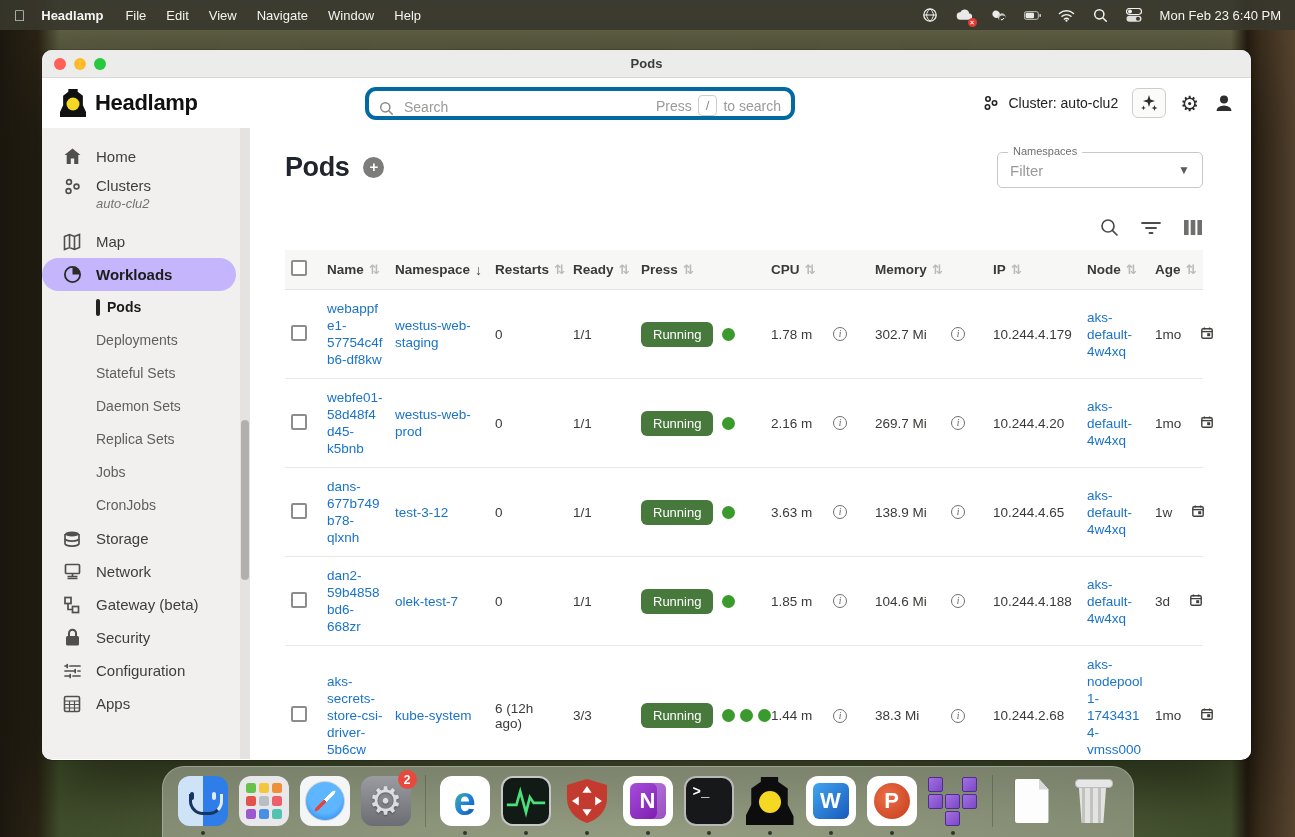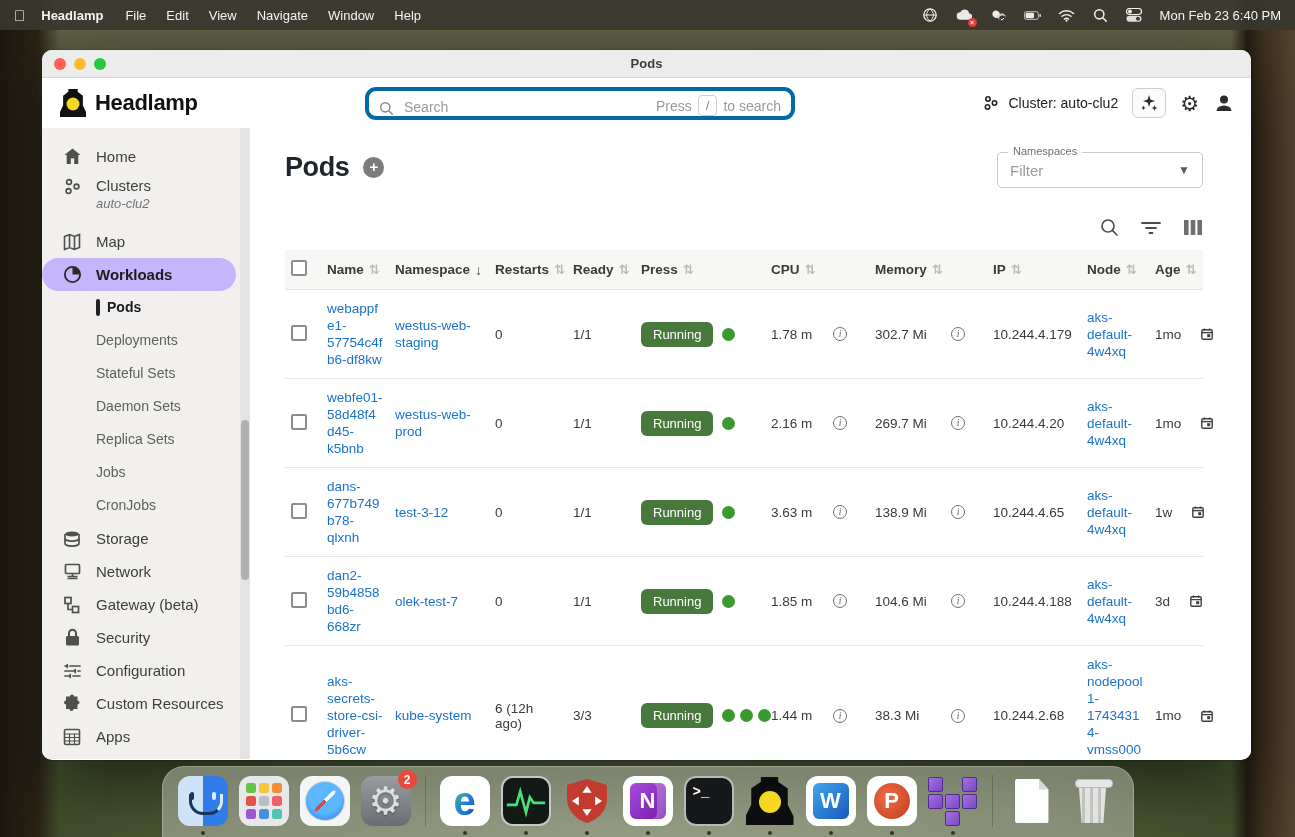--- a/index.html
+++ b/index.html
@@ -100,21 +100,21 @@
   tbody td{font-size:13.5px;color:#3a3a38;border-bottom:1px solid #e9e8e6;}
   .checkbox{display:inline-block;width:16px;height:16px;border:2px solid #8e8d8b;border-radius:2px;background:#fff;}
   .cell-link{color:#1a73c9;text-decoration:none;overflow-wrap:anywhere;display:inline-block;line-height:17px;}
   .c-status-flex{display:flex;align-items:center;gap:9px;}
   .chip{background:#47793d;color:#fff;font-size:13px;padding:5px 12px;border-radius:6px;display:inline-block;}
   .dots{display:inline-flex;gap:5px;}
   .dot{width:13px;height:13px;border-radius:50%;background:#3b9a2e;display:inline-block;}
   .val-cell{display:flex;align-items:center;justify-content:space-between;padding-right:16px;}
   .info-ic{width:14px;height:14px;border:1px solid #6f6f6d;border-radius:50%;color:#5c5c5a;font-size:9.5px;line-height:12px;
     text-align:center;display:inline-block;font-family:"Liberation Serif",serif;font-style:italic;}
-  .age-cell{display:flex;align-items:center;gap:20px;}
+  .age-cell{display:flex;align-items:flex-start;gap:20px;}
   .cal-ic{display:inline-block;flex:0 0 12px;}
 
   
   .dock{position:absolute;left:50%;bottom:0;transform:translateX(-50%);height:71px;display:flex;align-items:center;
     gap:9px;padding:8px 14px 10px;background:rgba(186,191,173,0.55);border:1px solid rgba(255,255,255,0.25);border-bottom:none;
     border-radius:22px 22px 0 0;z-index:40;}
   .dock-item{position:relative;width:52px;height:52px;display:flex;align-items:center;justify-content:center;}
   .dock-ic{position:relative;width:50px;height:50px;border-radius:12px;overflow:hidden;}
   .run-dot{position:absolute;bottom:-8px;left:50%;transform:translateX(-50%);width:4px;height:4px;border-radius:50%;background:rgba(20,20,20,0.75);}
   .dock-badge{position:absolute;top:-5px;right:-5px;min-width:19px;height:19px;border-radius:10px;background:#e8493f;color:#fff;
@@ -454,31 +454,20 @@
                   <path d="M4.2 1.6v2.8M12.2 6.6v2.8M7.2 11.6v2.8" stroke="#4f4f4d" stroke-width="1.7" stroke-linecap="round"></path>
                 </svg>
               </span>
     <span class="side-texts">
       <span class="side-label">Configuration</span>
 
     </span>
   </div>
             <div class="side-item">
     <span class="side-icon">
-                <svg width="19" height="19" viewBox="0 0 19 19">
-                  <path d="M7 2.5a2 2 0 0 1 4 0h3.5v4a2 2 0 0 1 0 4v4.5h-4a2 2 0 0 1-4 0H3V10.5a2 2 0 0 1 0-4v-4z" fill="#4f4f4d"></path>
-                </svg>
-              </span>
-    <span class="side-texts">
-      <span class="side-label">Custom Resources</span>
-
-    </span>
-  </div>
-            <div class="side-item">
-    <span class="side-icon">
                 <svg width="18" height="18" viewBox="0 0 18 18">
                   <rect x="1.5" y="1.5" width="15" height="15" rx="1.5" fill="none" stroke="#4f4f4d" stroke-width="1.6"></rect>
                   <path d="M1.5 6h15M6.5 6v10.5M11.5 6v10.5M1.5 9.5h15M1.5 13h15" stroke="#4f4f4d" stroke-width="1.2"></path>
                 </svg>
               </span>
     <span class="side-texts">
       <span class="side-label">Apps</span>
 
     </span>
   </div>

